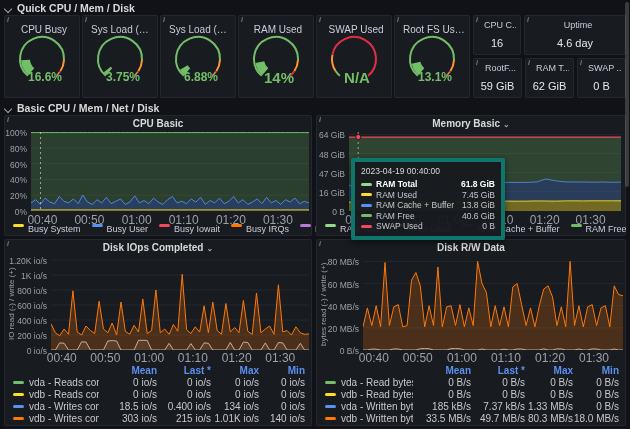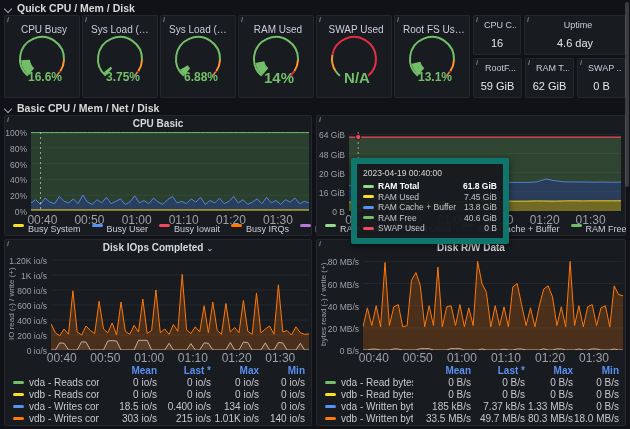--- a/index.html
+++ b/index.html
@@ -36,21 +36,21 @@
   .legend{position:absolute;display:flex;gap:11px;align-items:center;font-size:9px;color:#ccccdc;}
   .leg-item{display:flex;align-items:flex-start;gap:4px;cursor:pointer;white-space:nowrap;}
   .swatch{display:inline-block;width:11px;height:3px;border-radius:1.5px;flex:0 0 auto;}
   .ltable{position:absolute;left:0;right:0;}
   .lt-row{display:flex;align-items:center;height:12px;padding:0 6px 0 8px;font-size:10px;color:#c7c8cd;}
   .lt-label{flex:1;display:flex;align-items:center;gap:5px;white-space:nowrap;overflow:hidden;cursor:pointer;}
   .lt-v{text-align:right;white-space:nowrap;}
   .lt-v.c1{width:58px}.lt-v.c2{width:54px}.lt-v.c3{width:48px}.lt-v.c4{width:46px}
   .lt-head .lt-v{color:#5b8ff0;font-weight:700;}
   .mem-tooltip{position:absolute;left:34px;top:42px;width:134px;background:rgba(24,27,31,0.97);
-        border:6px solid #0f766e;border-radius:2px;box-shadow:0 2px 6px rgba(0,0,0,0.5);
+        border:4px solid #0f766e;border-radius:2px;box-shadow:0 2px 6px rgba(0,0,0,0.5);
         padding:4px 6px;z-index:10;}
   .tt-time{font-size:8.5px;color:#d8d9da;margin-bottom:3px;}
   .tt-row{display:flex;align-items:center;gap:4px;font-size:8.5px;color:#c7c8cd;height:10.5px;}
   .tt-row .tt-val{margin-left:auto;}
   .tt-row.bold{color:#fff;font-weight:700;}
   .scrollbar{position:absolute;right:1px;top:2px;width:4px;height:185px;
         background:rgba(255,255,255,0.18);border-radius:2px;cursor:pointer;}
 </style>
 </head>
 <body>
@@ -217,20 +217,21 @@
         </div>
         <div class="leg-item">
           <div class="swatch" style="background: rgb(115, 191, 105);"></div>
           <div>Idle</div>
         </div>
       </div>
   </div>
 
   <div class="panel" style="left:316px;top:115px;width:310px;height:121px;">
     <span class="pinfo">i</span>
+    <div class="p-title"><span>Memory Basic</span><span class="tchev">⌄</span></div>
     <div class="plot" style="left: 32px; top: 16px; width: 272px; height: 79px;">
         <svg viewBox="0 0 272 79" width="272" height="79">
           <line x1="0" y1="79.0" x2="272" y2="79.0" stroke="rgba(255,255,255,0.06)" stroke-width="1"></line>
           <line x1="0" y1="59.8" x2="272" y2="59.8" stroke="rgba(255,255,255,0.06)" stroke-width="1"></line>
           <line x1="0" y1="40.7" x2="272" y2="40.7" stroke="rgba(255,255,255,0.06)" stroke-width="1"></line>
           <line x1="0" y1="21.5" x2="272" y2="21.5" stroke="rgba(255,255,255,0.06)" stroke-width="1"></line>
           <line x1="0" y1="2.4" x2="272" y2="2.4" stroke="rgba(255,255,255,0.06)" stroke-width="1"></line>
           <path d="M0.0 5.0L9.4 5.0L18.8 5.0L28.1 5.0L37.5 5.0L46.9 5.0L56.3 5.0L65.7 5.0L75.0 5.0L84.4 5.0L93.8 5.0L103.2 5.0L112.6 5.0L121.9 5.0L131.3 5.0L140.7 5.0L150.1 5.0L159.4 5.0L168.8 5.0L178.2 5.0L187.6 5.0L197.0 5.0L206.3 5.0L215.7 5.0L225.1 5.0L234.5 5.0L243.9 5.0L253.2 5.0L262.6 5.0L272.0 5.0L272.0 50.1L262.6 50.3L253.2 50.0L243.9 50.2L234.5 50.0L225.1 50.0L215.7 49.9L206.3 48.8L197.0 47.0L187.6 50.0L178.2 50.4L168.8 50.4L159.4 50.4L150.1 50.6L140.7 50.6L131.3 50.6L121.9 53.0L112.6 53.4L103.2 53.3L93.8 53.5L84.4 53.7L75.0 53.6L65.7 53.5L56.3 53.7L46.9 53.8L37.5 53.7L28.1 53.7L18.8 53.8L9.4 53.7L0.0 53.6Z" fill="rgba(115,191,105,0.25)"></path>
           <path d="M0.0 53.6L9.4 53.7L18.8 53.8L28.1 53.7L37.5 53.7L46.9 53.8L56.3 53.7L65.7 53.5L75.0 53.6L84.4 53.7L93.8 53.5L103.2 53.3L112.6 53.4L121.9 53.0L131.3 50.6L140.7 50.6L150.1 50.6L159.4 50.4L168.8 50.4L178.2 50.4L187.6 50.0L197.0 47.0L206.3 48.8L215.7 49.9L225.1 50.0L234.5 50.0L243.9 50.2L253.2 50.0L262.6 50.3L272.0 50.1L272.0 68.8L262.6 68.8L253.2 68.8L243.9 68.8L234.5 68.9L225.1 68.8L215.7 68.9L206.3 69.1L197.0 69.0L187.6 68.9L178.2 69.1L168.8 69.2L159.4 69.1L150.1 69.2L140.7 69.4L131.3 69.3L121.9 69.4L112.6 69.5L103.2 69.6L93.8 69.7L84.4 69.8L75.0 69.7L65.7 69.8L56.3 69.9L46.9 69.8L37.5 69.9L28.1 70.0L18.8 70.0L9.4 70.0L0.0 70.1Z" fill="rgba(87,148,242,0.28)"></path>
           <path d="M0.0 53.6L9.4 53.7L18.8 53.8L28.1 53.7L37.5 53.7L46.9 53.8L56.3 53.7L65.7 53.5L75.0 53.6L84.4 53.7L93.8 53.5L103.2 53.3L112.6 53.4L121.9 53.0L131.3 50.6L140.7 50.6L150.1 50.6L159.4 50.4L168.8 50.4L178.2 50.4L187.6 50.0L197.0 47.0L206.3 48.8L215.7 49.9L225.1 50.0L234.5 50.0L243.9 50.2L253.2 50.0L262.6 50.3L272.0 50.1" stroke="#5794f2" stroke-width="1" fill="none" opacity="0.8"></path>
@@ -238,21 +239,21 @@
           <path d="M0.0 70.1L9.4 70.0L18.8 70.0L28.1 70.0L37.5 69.9L46.9 69.8L56.3 69.9L65.7 69.8L75.0 69.7L84.4 69.8L93.8 69.7L103.2 69.6L112.6 69.5L121.9 69.4L131.3 69.3L140.7 69.4L150.1 69.2L159.4 69.1L168.8 69.2L178.2 69.1L187.6 68.9L197.0 69.0L206.3 69.1L215.7 68.9L225.1 68.8L234.5 68.9L243.9 68.8L253.2 68.8L262.6 68.8L272.0 68.8" stroke="#fade2a" stroke-width="1" fill="none" opacity="0.9"></path>
           <line x1="0" y1="5.027272727272731" x2="272" y2="5.027272727272731" stroke="#f2495c" stroke-width="1.2"></line>
           <line x1="9.2" y1="0" x2="9.2" y2="79" stroke="rgba(255,255,190,0.55)" stroke-width="1" stroke-dasharray="2,3"></line>
           <circle cx="9.248000000000001" cy="5.027272727272731" r="2.6" fill="#f2495c" stroke="#181b1f" stroke-width="1"></circle>
           <circle cx="9.248000000000001" cy="70.08257575757575" r="2.6" fill="#fade2a" stroke="#181b1f" stroke-width="1"></circle>
         </svg>
       </div>
     <div class="yticks">
         <div class="ylab" style="left: 0px; width: 28px; top: 91px;">0 B</div>
         <div class="ylab" style="left: 0px; width: 28px; top: 71.8485px;">16 GiB</div>
-        <div class="ylab" style="left: 0px; width: 28px; top: 52.697px;">20 GiB</div>
+        <div class="ylab" style="left: 0px; width: 28px; top: 52.697px;">47 GiB</div>
         <div class="ylab" style="left: 0px; width: 28px; top: 33.5455px;">48 GiB</div>
         <div class="ylab" style="left: 0px; width: 28px; top: 14.3939px;">64 GiB</div>
       </div>
     <div class="xticks">
         <div class="xlab" style="left: 24.248px; top: 97px;">00:40</div>
         <div class="xlab" style="left: 70.216px; top: 97px;">00:50</div>
         <div class="xlab" style="left: 116.456px; top: 97px;">01:00</div>
         <div class="xlab" style="left: 162.424px; top: 97px;">01:10</div>
         <div class="xlab" style="left: 208.664px; top: 97px;">01:20</div>
         <div class="xlab" style="left: 254.632px; top: 97px;">01:30</div>

